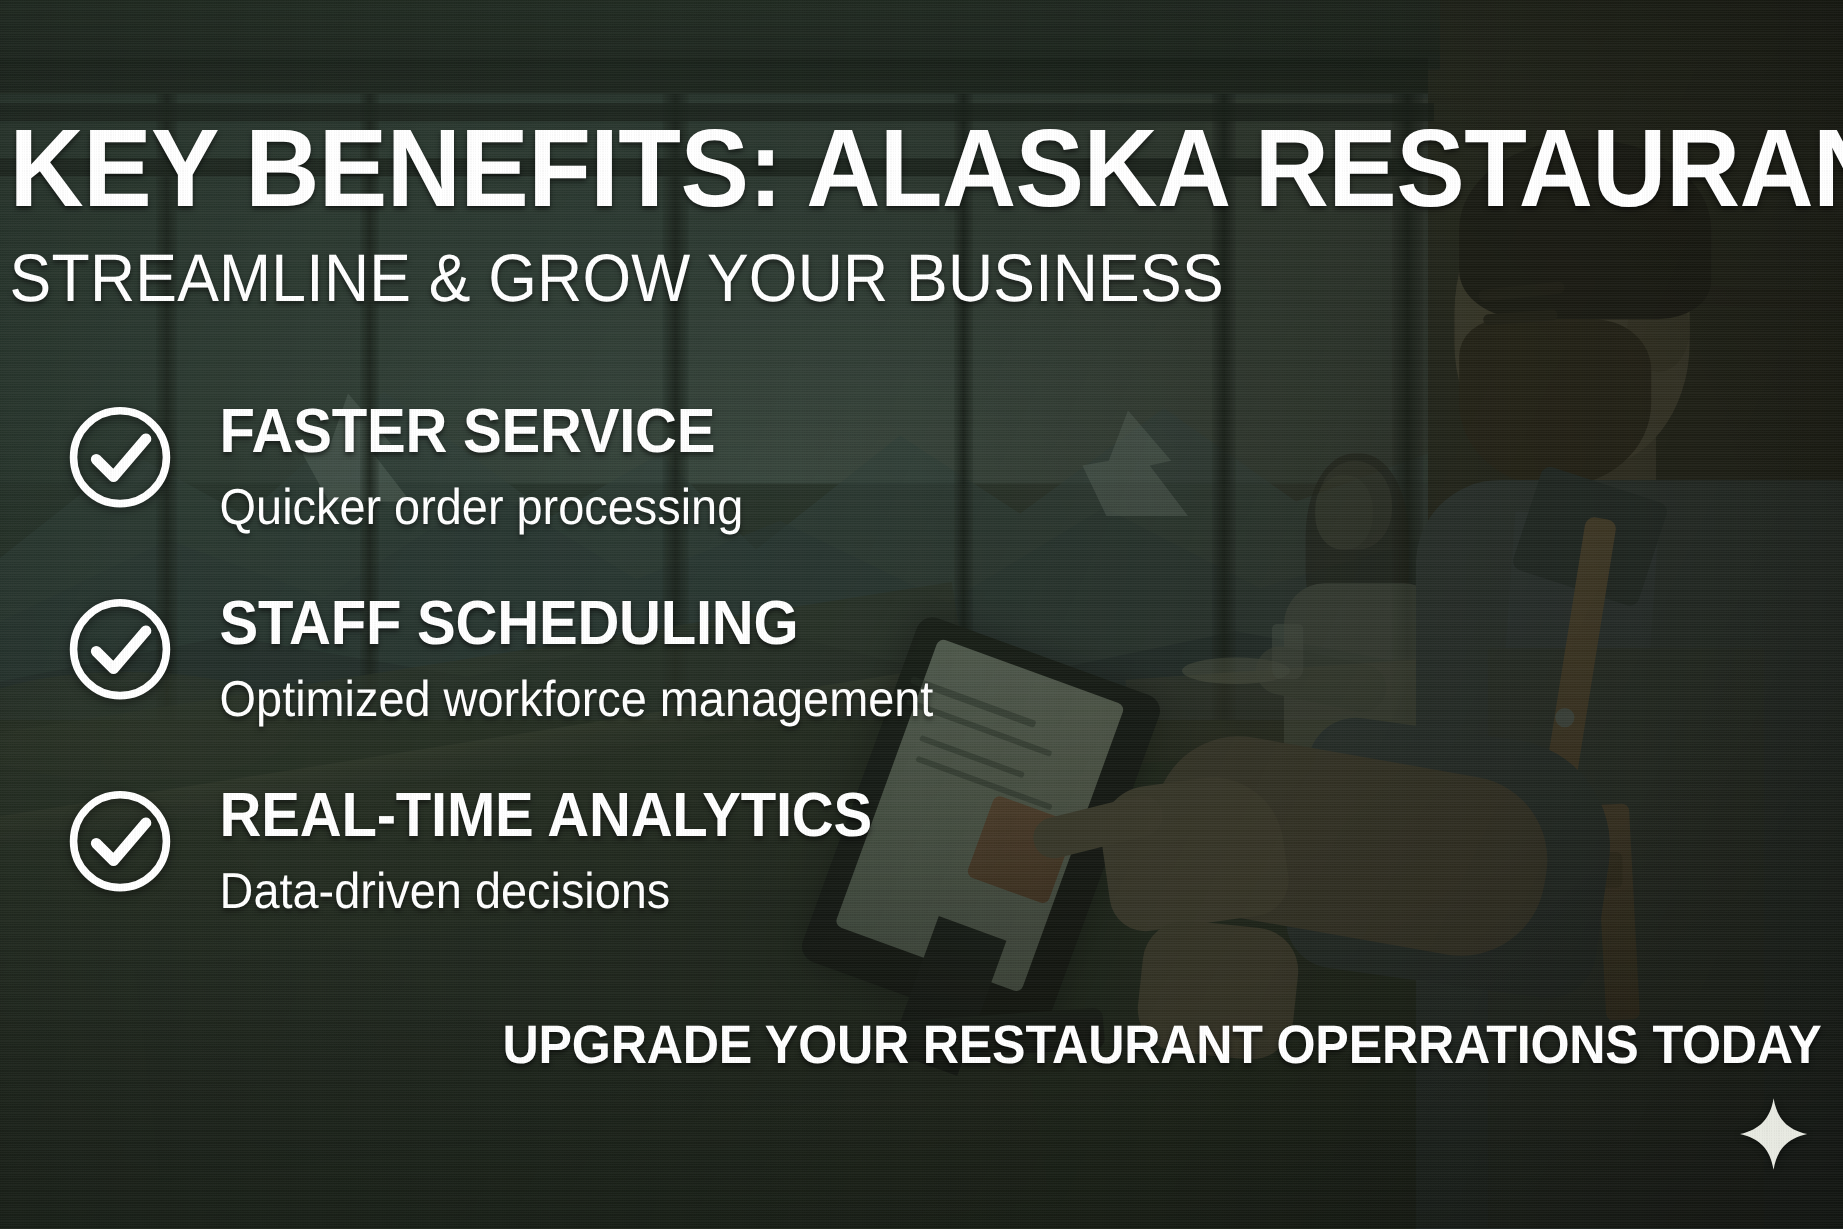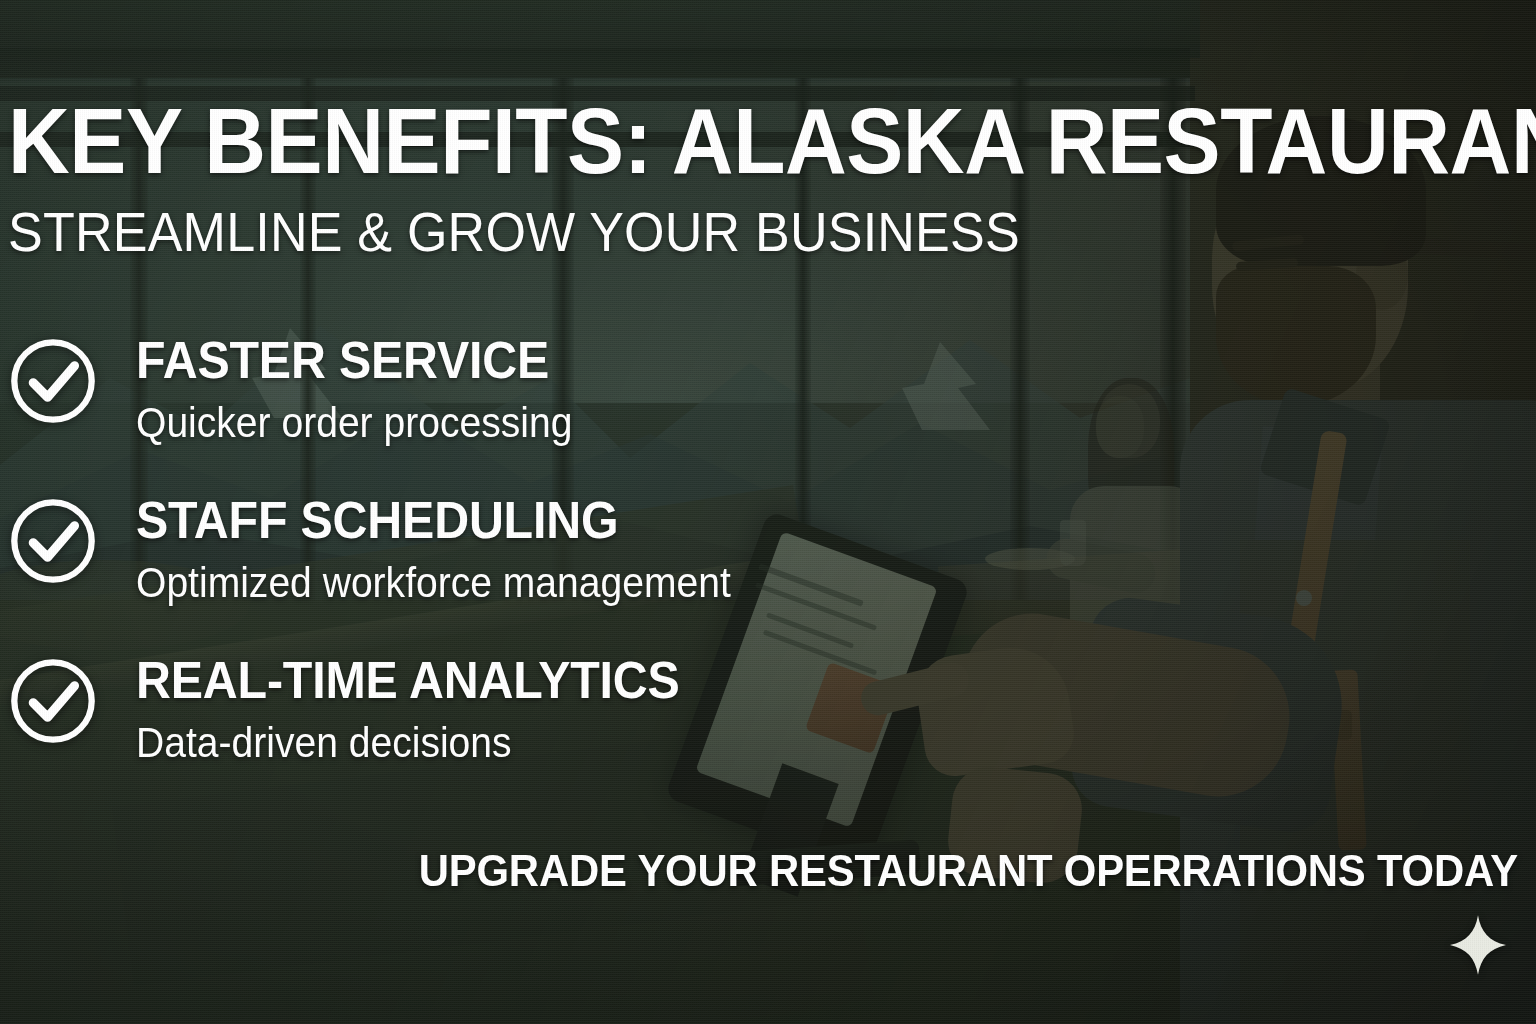--- a/index.html
+++ b/index.html
@@ -292,21 +292,21 @@
     position:absolute;left:8px;top:204px;
     font-size:56px;line-height:1;
     font-weight:400;color:#ffffff;
     letter-spacing:.2px;
     transform:scaleX(.93);transform-origin:left top;
     text-shadow:0 2px 5px rgba(0,0,0,.5);
     white-space:nowrap;
   }
 
   .benefits{position:absolute;left:0;top:320px;width:780px;}
-  .benefit{position:relative;height:160px;}
+  .benefit{position:relative;height:160px;margin-left:47px;}
   .benefit:nth-child(1){height:160px;}
   .check-wrap{
     position:absolute;left:8px;top:16px;width:90px;height:90px;
   }
   .check-wrap svg{width:100%;height:100%;display:block;
     filter:drop-shadow(0 2px 4px rgba(0,0,0,.5));}
   .b-title{
     position:absolute;left:136px;top:14px;
     font-size:52px;line-height:1;font-weight:700;color:#fff;
     letter-spacing:-.2px;

